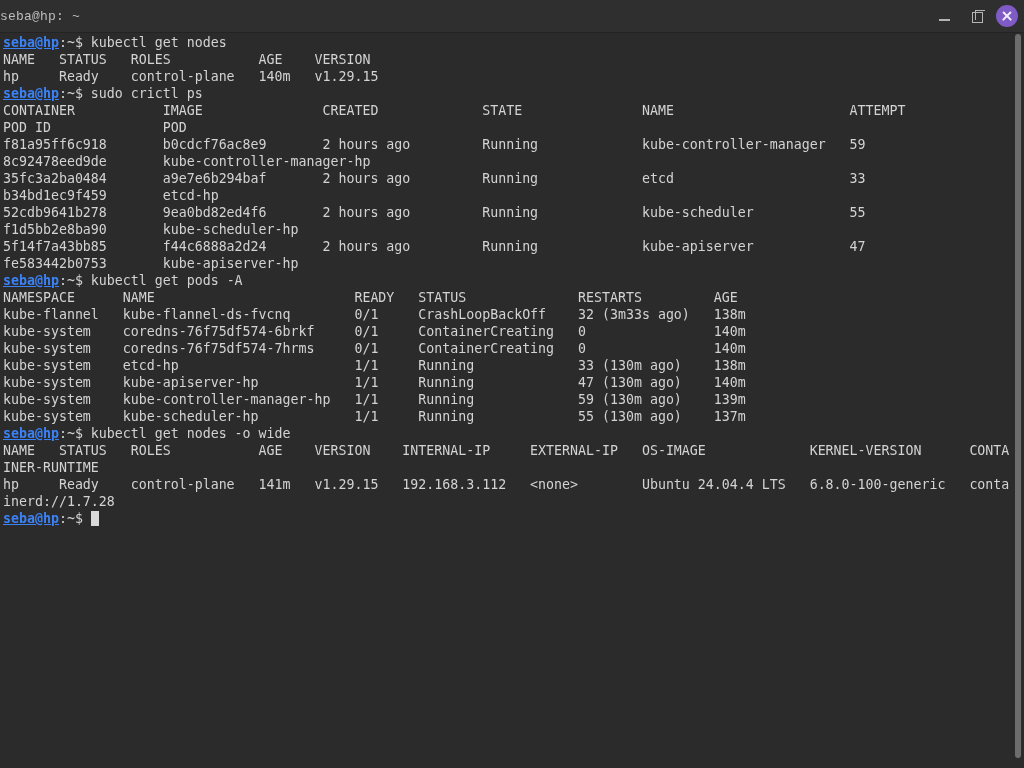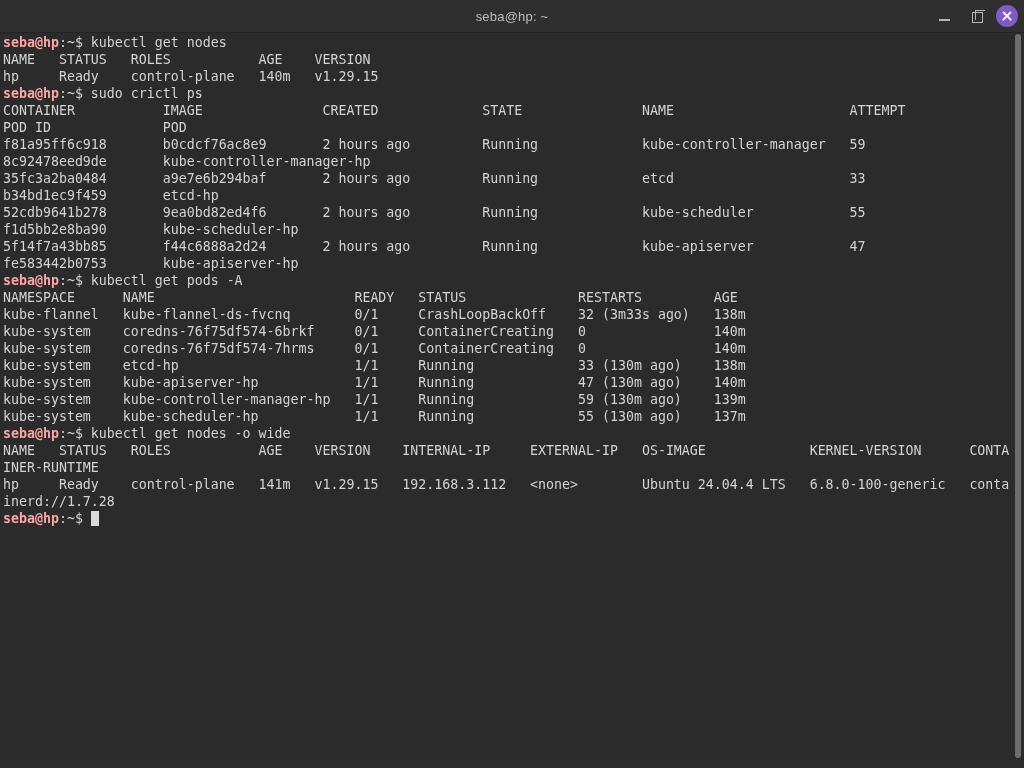--- a/index.html
+++ b/index.html
@@ -1,39 +1,39 @@
 <!DOCTYPE html>
 <html><head>
 <meta charset="utf-8">
 <style>
   html,body{margin:0;padding:0;width:1024px;height:768px;overflow:hidden;background:#2b2b2b;}
   .window{position:absolute;inset:0;background:#2b2b2b;}
   
   .titlebar{position:absolute;top:0;left:0;right:0;height:32px;background:#2f2f2f;border-bottom:1px solid #232323;
-    display:flex;align-items:center;justify-content:center;font-family:Liberation Sans, sans-serif;}
+    display:flex;align-items:center;font-family:Liberation Mono, monospace;}
   .title{color:#bdbdbd;font-size:13px;letter-spacing:.2px;}
   .controls{position:absolute;right:6px;top:0;height:32px;display:flex;align-items:center;gap:8px;}
   .wbtn{width:24px;height:24px;border:none;background:transparent;display:flex;align-items:center;justify-content:center;
     padding:0;cursor:pointer;}
   .min-glyph{display:block;width:11px;height:2px;background:#b4b4b4;margin-top:8px;}
   .max-glyph{position:relative;display:block;width:9px;height:9px;border:1px solid #b4b4b4;margin-left:3px;margin-top:3px;}
   .max-glyph::before{content:"";position:absolute;left:2px;bottom:2px;width:9px;height:9px;border:1px solid #b4b4b4;
     border-right:none;border-bottom:none;}
   .wbtn.close{width:22px;height:22px;border-radius:50%;background:#7e5bc5;}
   .close-glyph{position:relative;display:block;width:10px;height:10px;}
   .close-glyph::before,.close-glyph::after{content:"";position:absolute;left:-1px;top:4px;width:12px;height:2.4px;
     background:#f2eefc;border-radius:1px;}
   .close-glyph::before{transform:rotate(45deg);}
   .close-glyph::after{transform:rotate(-45deg);}
   
   .term{position:absolute;top:33px;left:0;right:0;bottom:0;background:#2b2b2b;
     font-family:"DejaVu Sans Mono",monospace;font-size:13.28px;line-height:17px;
     color:#d3d3d3;padding:1px 0 0 3px;white-space:pre;cursor:text;}
   .line{height:17px;white-space:pre;}
-  .p-user{color:#fca5a5;font-weight:bold;}
+  .p-user{color:#3b82f6;font-weight:bold;text-decoration:underline;}
   .cursor{display:inline-block;width:8px;height:15px;background:#d9d9d9;vertical-align:text-bottom;margin-left:0;}
   
   .scrollbar{position:absolute;top:33px;right:0;width:12px;bottom:0;}
   .thumb{position:absolute;top:1px;right:3px;width:6px;height:724px;background:#6d6d6d;border-radius:3px;}
 </style>
 </head>
 <body>
 
 <div class="window">
 

